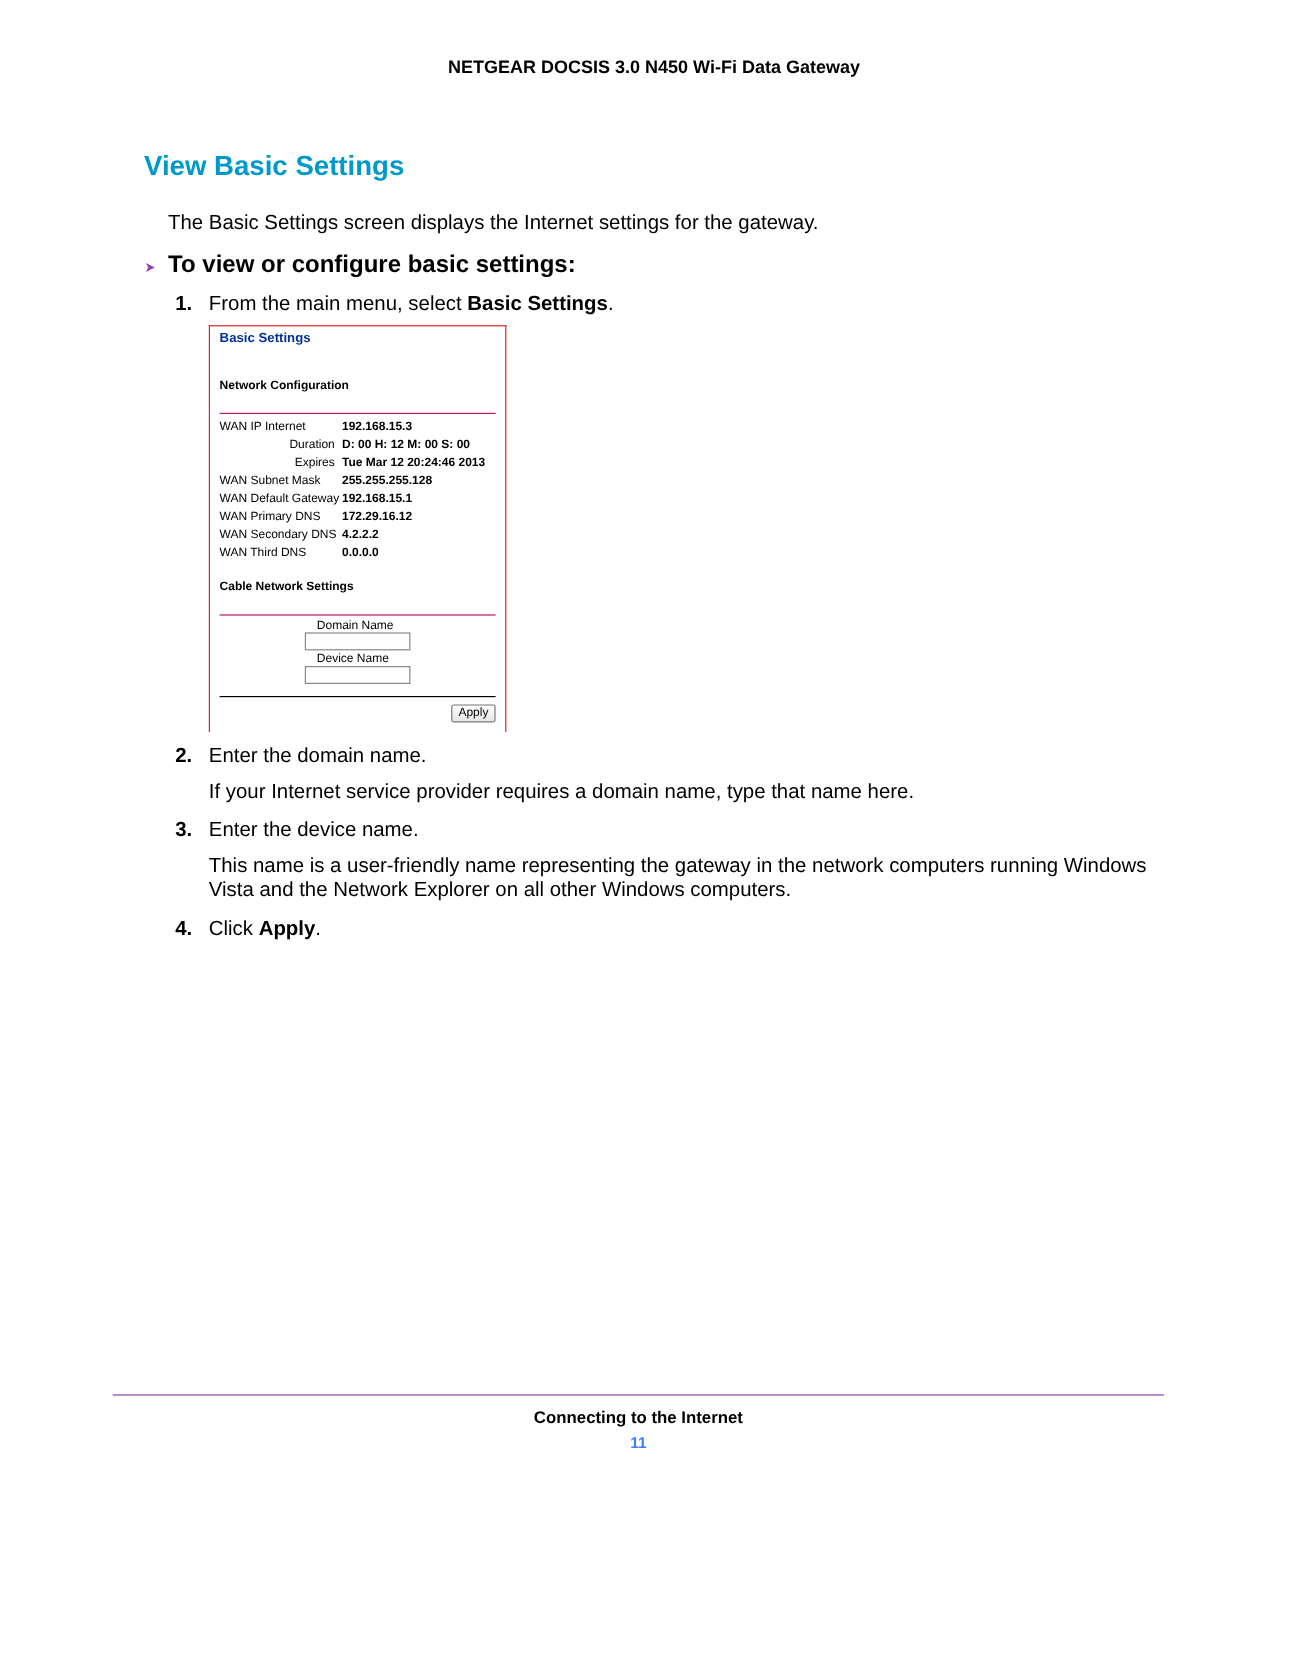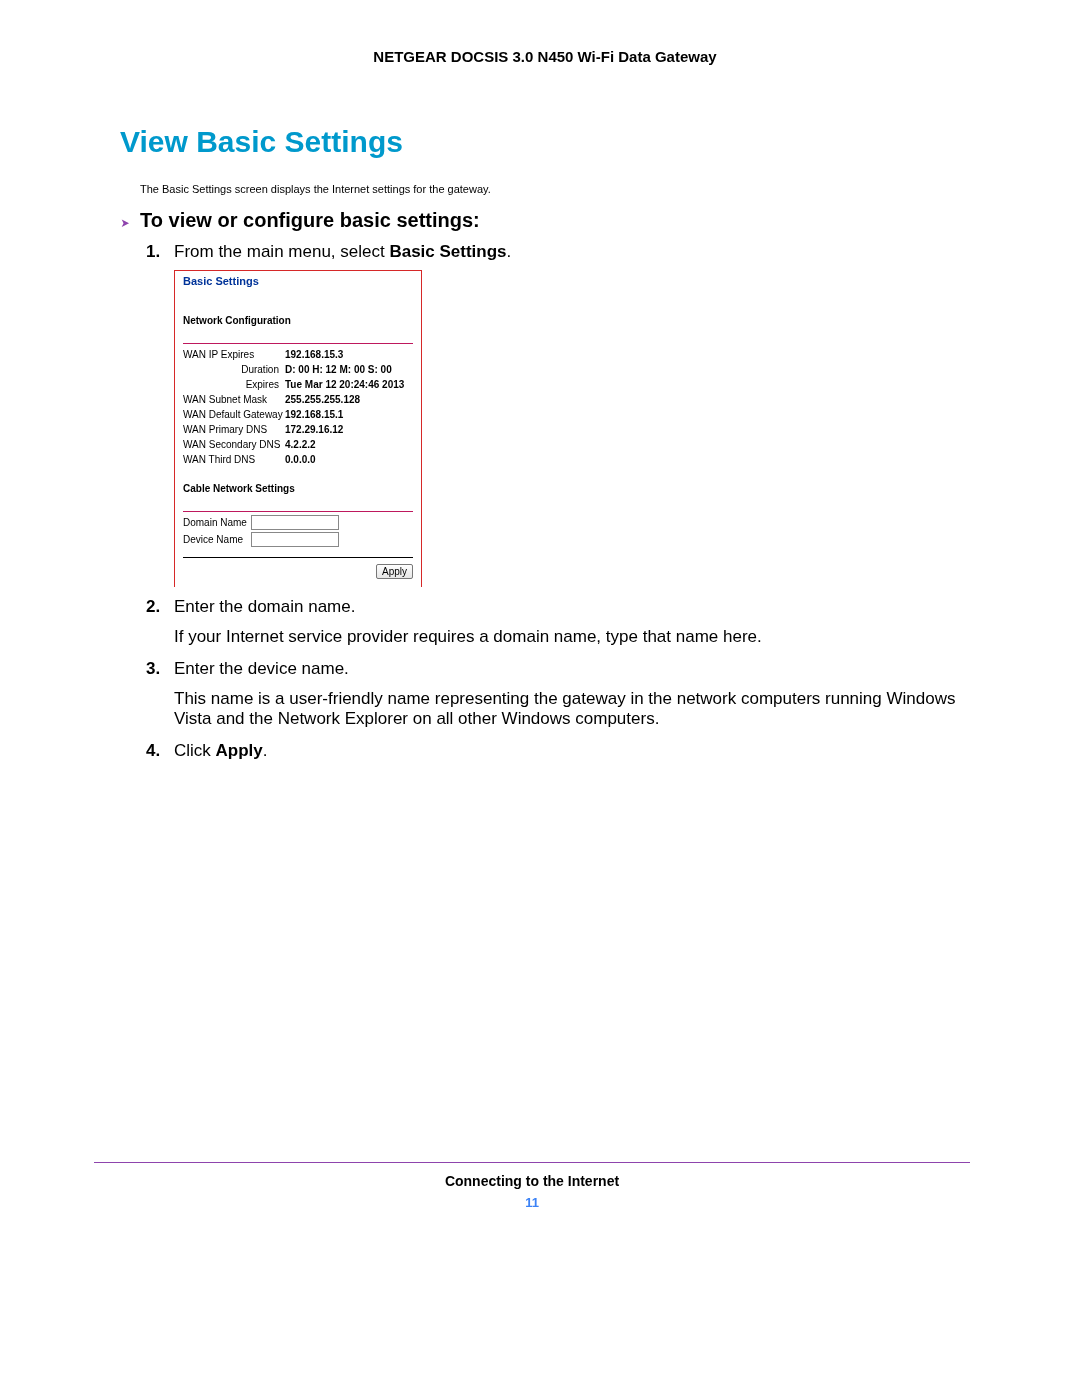--- a/index.html
+++ b/index.html
@@ -18,26 +18,26 @@
   }
   .doc-header {
     text-align: center;
     font-weight: bold;
     font-size: 15px;
     margin-top: 8px;
     margin-bottom: 60px;
   }
   h1 {
     color: #0099cc;
-    font-size: 30px;
+    font-size: 23px;
     font-weight: bold;
     margin: 0 0 24px 0;
   }
   .intro {
-    font-size: 11px;
+    font-size: 17px;
     margin: 0 0 14px 20px;
   }
   .procedure-intro {
     margin-left: 0;
     margin-bottom: 10px;
     display: flex;
     align-items: baseline;
     gap: 10px;
   }
   .triangle {
@@ -114,20 +114,21 @@
     font-weight: bold;
   }
   .cable-section {
     margin-top: 16px;
   }
   .cable-row {
     display: flex;
     align-items: center;
     font-size: 10px;
     margin: 2px 0;
+    flex-direction: column;
   }
   .cable-row label {
     width: 68px;
     flex-shrink: 0;
   }
   .cable-row input {
     width: 88px;
     height: 15px;
     border: 1px solid #888;
     font-size: 10px;
@@ -189,21 +190,21 @@
     <li>
       <span>From the main menu, select </span><span class="bold">Basic Settings</span><span>.</span>
 
       <div class="shot">
         <div class="shot-inner">
           <div class="shot-title">Basic Settings</div>
 
           <div class="section-head">Network Configuration</div>
 
           <div class="cfg-row">
-            <div class="cfg-label">WAN IP Expires</div>
+            <div class="cfg-label">WAN IP Internet</div>
             <div class="cfg-val">192.168.15.3</div>
           </div>
           <div class="cfg-row">
             <div class="cfg-label rt">Duration</div>
             <div class="cfg-val">D: 00 H: 12 M: 00 S: 00</div>
           </div>
           <div class="cfg-row">
             <div class="cfg-label rt">Expires</div>
             <div class="cfg-val">Tue Mar 12 20:24:46 2013</div>
           </div>

